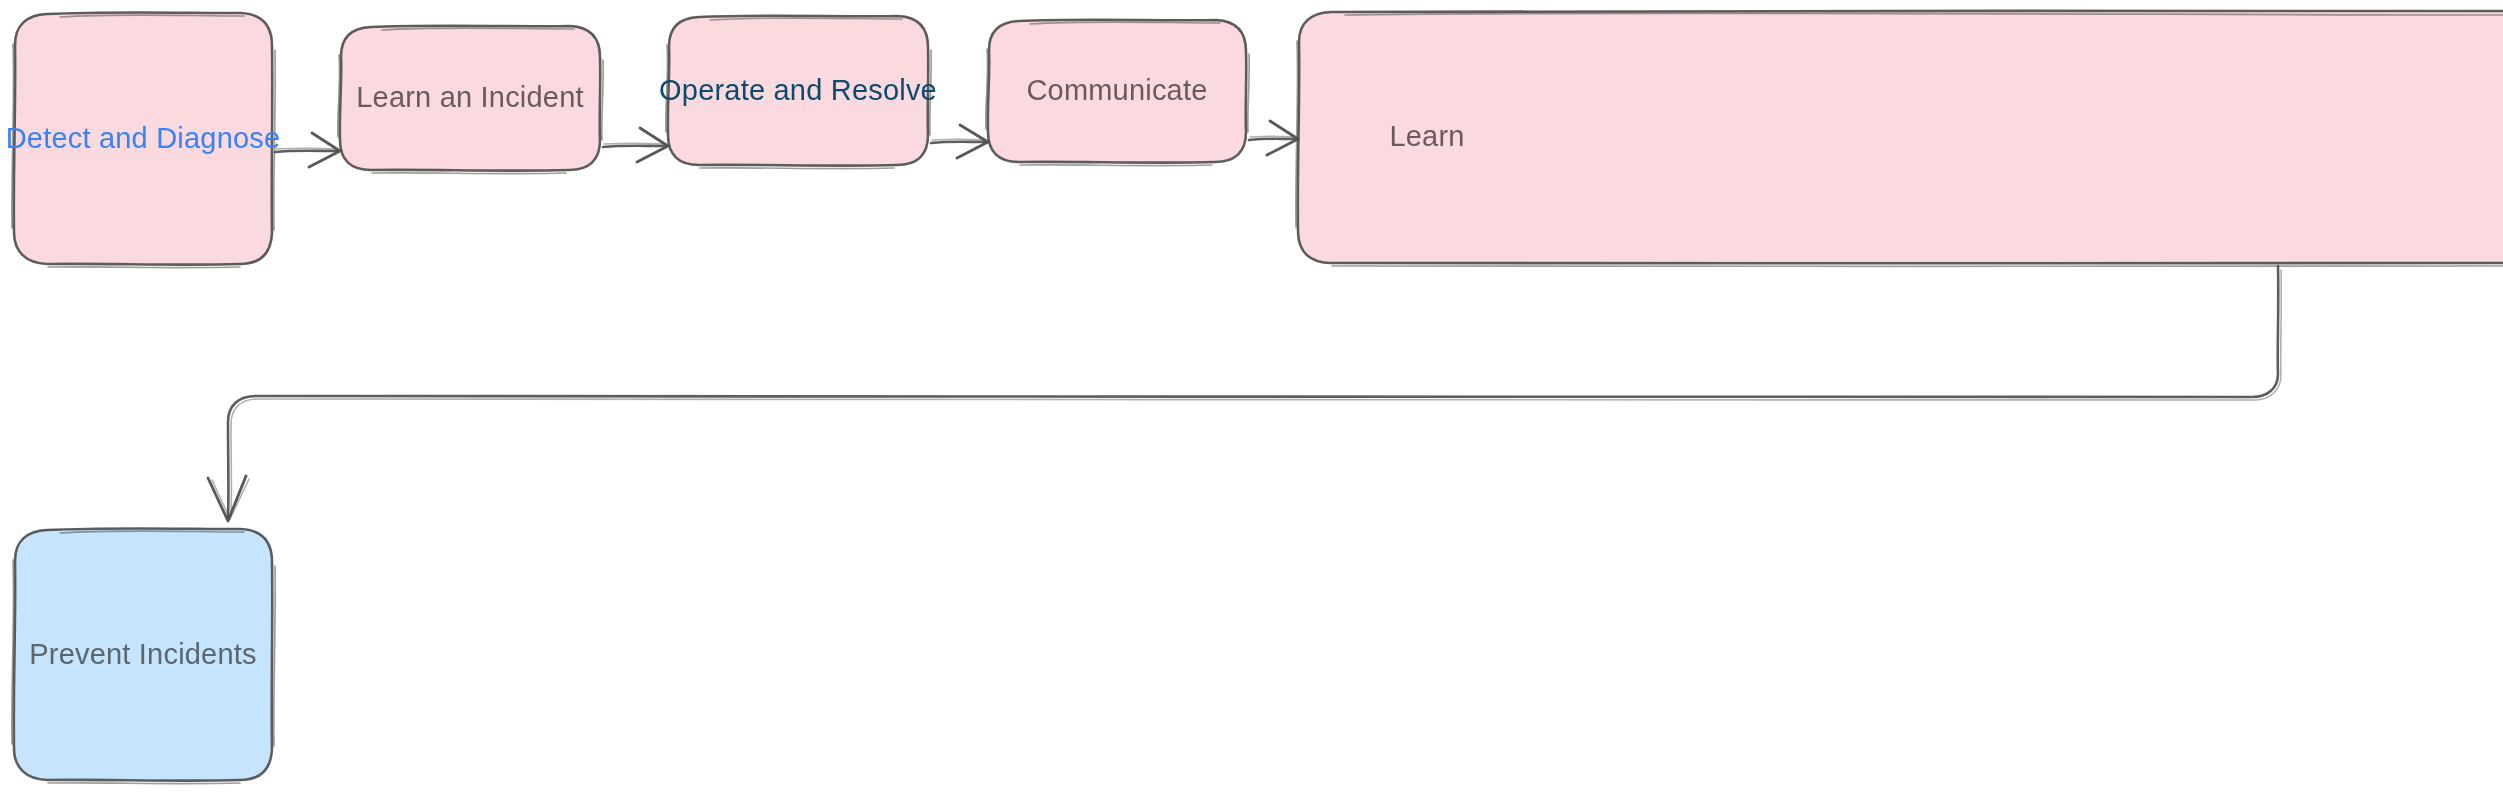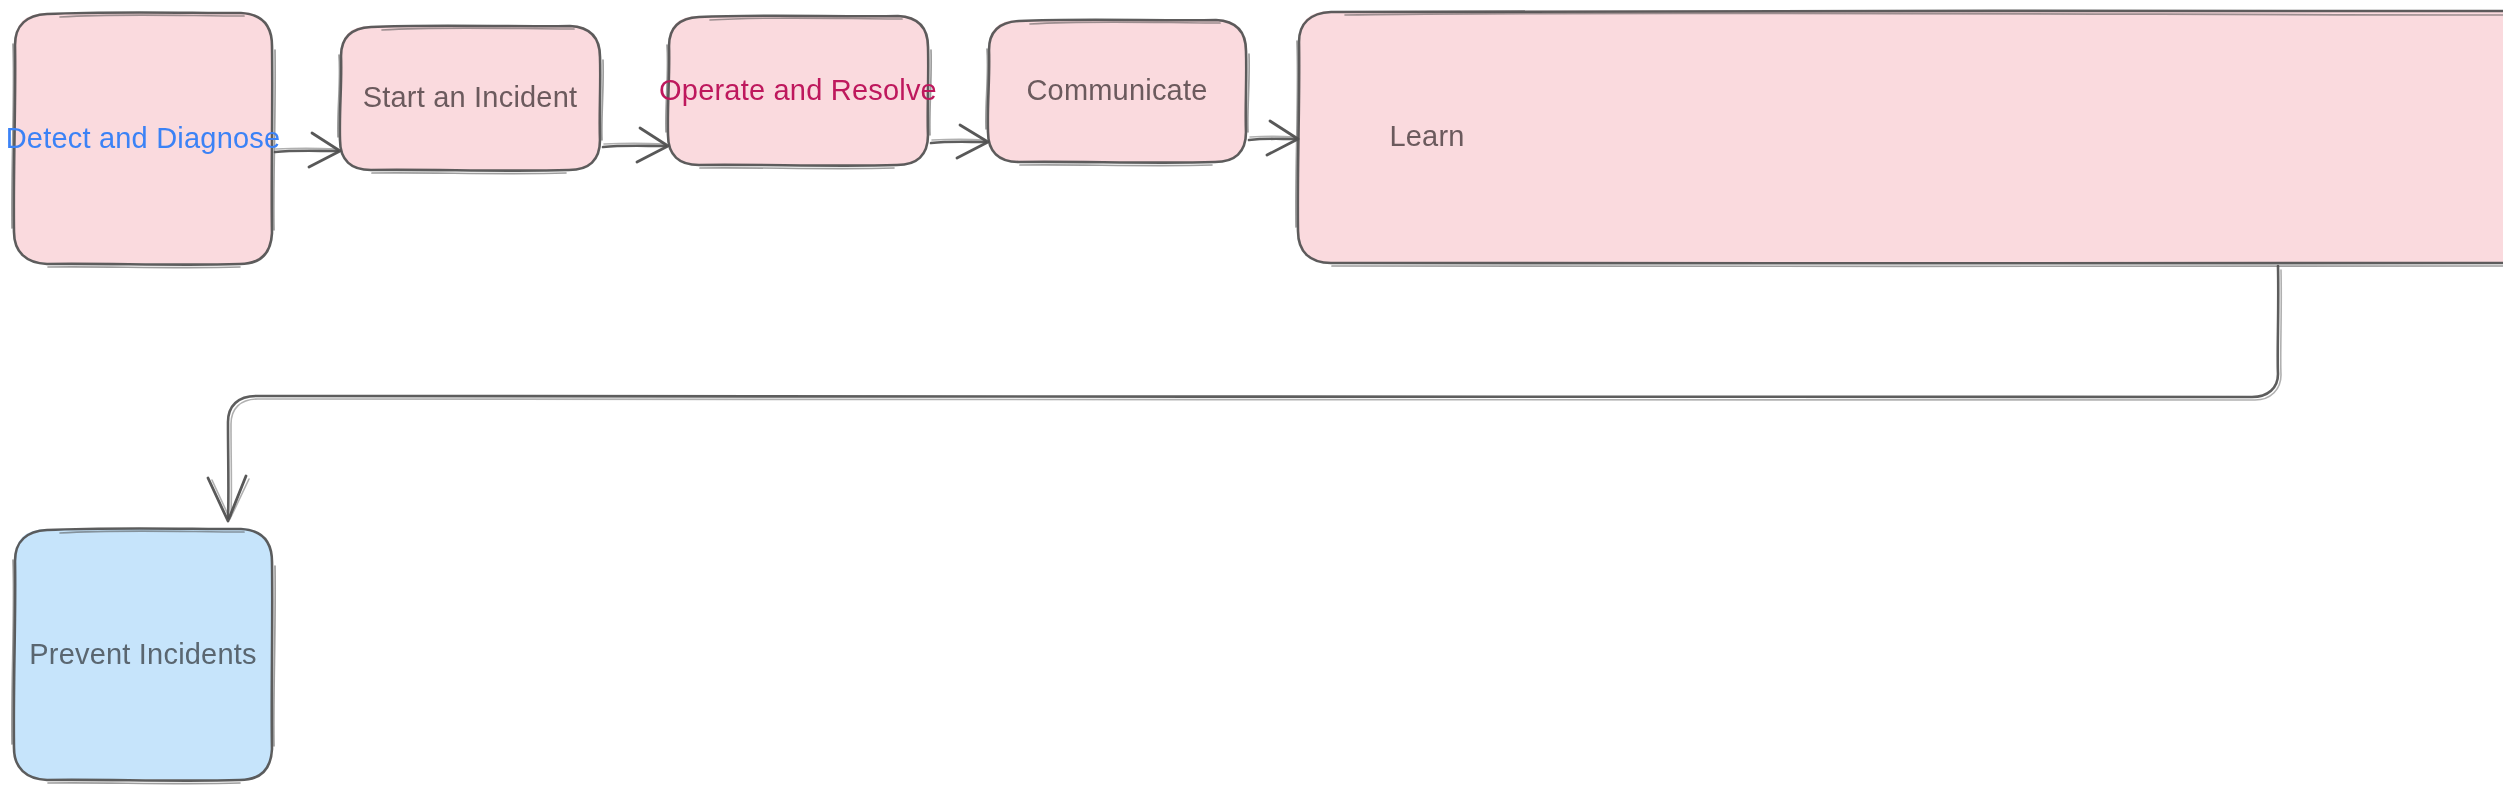--- a/index.html
+++ b/index.html
@@ -163,23 +163,23 @@
                C 240,399 231,409 231,424
                C 231,460 232,492 231,516"></path>
       <path class="edge-head" d="M 208,478 L 228,521 L 246,476"></path>
       <path class="edge-head" style="stroke-width:1.6;opacity:0.45" d="M 212,480 L 230,519 L 249,479"></path>
     </g>
 
   </svg>
 
   <div class="node-label" style="left:14px; top:12px; width:258px; height:252px; color:#3b82f6;">Detect and Diagnose</div>
 
-  <div class="node-label" style="left:340px; top:25px; width:260px; height:145px; color:#6b5a5d;">Start an Incident</div>
+  <div class="node-label" style="left:340px; top:25px; width:260px; height:145px; color:#6b5a5d;">Learn an Incident</div>
 
-  <div class="node-label" style="left:668px; top:15px; width:260px; height:150px; color:#be185d;">Operate and Resolve</div>
+  <div class="node-label" style="left:668px; top:15px; width:260px; height:150px; color:#0c4a6e;">Operate and Resolve</div>
 
   <div class="node-label" style="left:988px; top:19px; width:258px; height:143px; color:#6b5a5d;">Communicate</div>
 
   <div class="node-label" style="left:1298px; top:10px; width:258px; height:253px; color:#6b5a5d;">Learn</div>
 
   <div class="node-label" style="left:14px; top:528px; width:258px; height:252px; color:#5a6670;">Prevent Incidents</div>
 
   <div class="node-hit" style="left:14px; top:12px; width:258px; height:252px;"></div>
   <div class="node-hit" style="left:340px; top:25px; width:260px; height:145px;"></div>
   <div class="node-hit" style="left:668px; top:15px; width:260px; height:150px;"></div>

